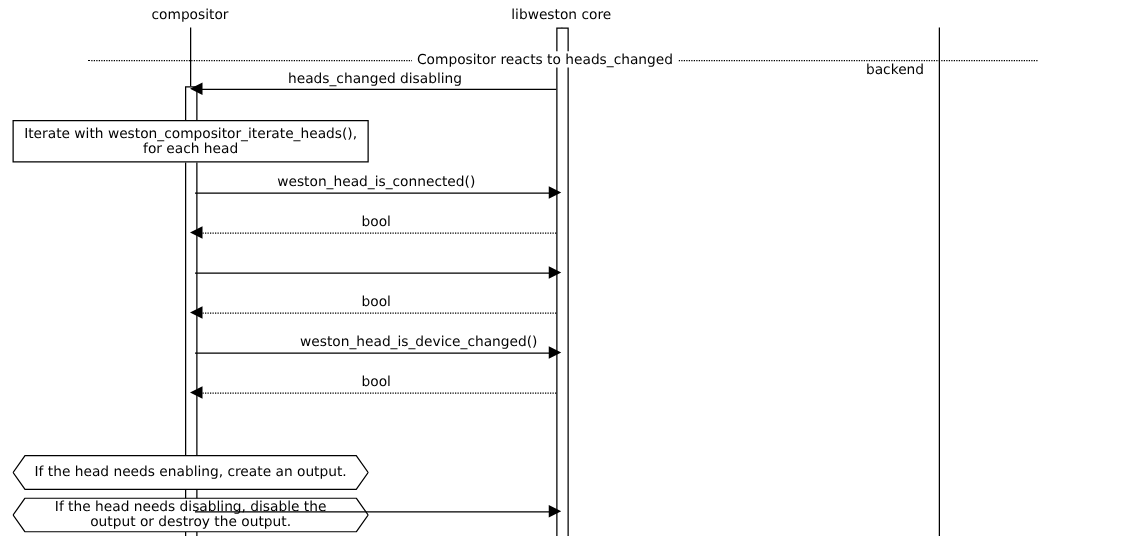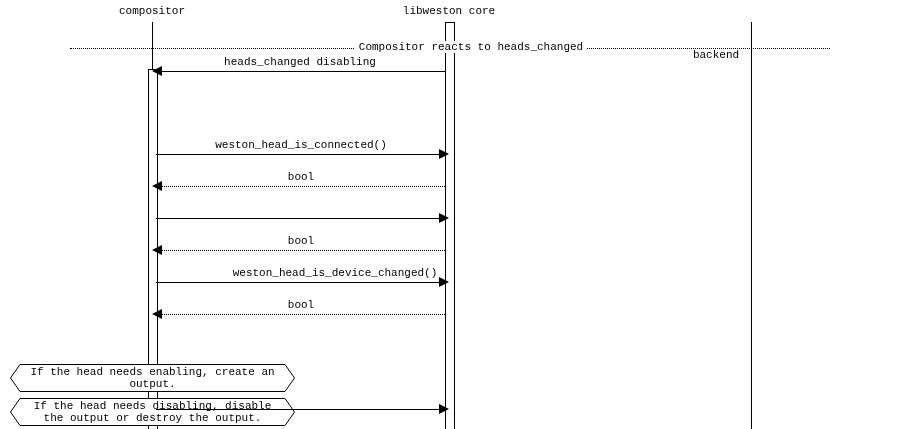--- a/index.html
+++ b/index.html
@@ -9,21 +9,20 @@
   }
   body {
     font-family: "DejaVu Sans", sans-serif;
   }
   #canvas {
     position: relative;
     width: 900px;
     height: 429px;
     background: #ffffff;
     overflow: hidden;
-    font-family: Liberation Mono, monospace;
   }
   .lifeline-label {
     position: absolute;
     font-size: 11px;
     color: #000;
     text-align: center;
     white-space: nowrap;
     transform: translateX(-50%);
     top: 5px;
   }
@@ -135,26 +134,29 @@
   <div class="lifeline-label" style="left:716px;margin-top:44px;">backend</div>
 
   <div class="lifeline-line" style="left:152px; height:407px;"></div>
   <div class="lifeline-line" style="left:449px; height:407px;"></div>
   <div class="lifeline-line" style="left:751px; height:407px;"></div>
 
   <div class="activation" style="left:148px; top:69px; height:360px;"></div>
   <div class="activation" style="left:445px; top:22px; height:407px;"></div>
 
   <div class="divider-line" style="left:70px; top:48px; width:760px;"></div>
-  <div class="divider-label" style="left:471px; top:41px;">Compositor reacts to heads_changed</div>
+  <div class="divider-label" style="left:436px; top:41px;">Compositor reacts to heads_changed</div>
 
   <div class="msg-line" style="left:156px; top:71px; width:289px;"></div>
   <div class="arrow left open" style="left:152px; top:66px; border-right-color:#000;"></div>
   <div class="msg-label" style="left:300px; top:56px;">heads_changed disabling</div>
 
+  <div class="note-box" style="left:10px; top:96px; width:285px; height:34px;">
+    <span>Iterate with weston_compositor_iterate_heads(), for each head</span>
+  </div>
 
   <div class="msg-line" style="left:156px; top:154px; width:285px;"></div>
   <div class="arrow right filled" style="left:439px; top:149px;"></div>
   <div class="msg-label" style="left:301px; top:139px;">weston_head_is_connected()</div>
 
   <div class="msg-line dashed" style="left:162px; top:186px; width:283px;"></div>
   <div class="arrow left filled" style="left:152px; top:181px;"></div>
   <div class="msg-label" style="left:301px; top:171px;">bool</div>
 
   <div class="msg-line" style="left:156px; top:218px; width:285px;"></div>

